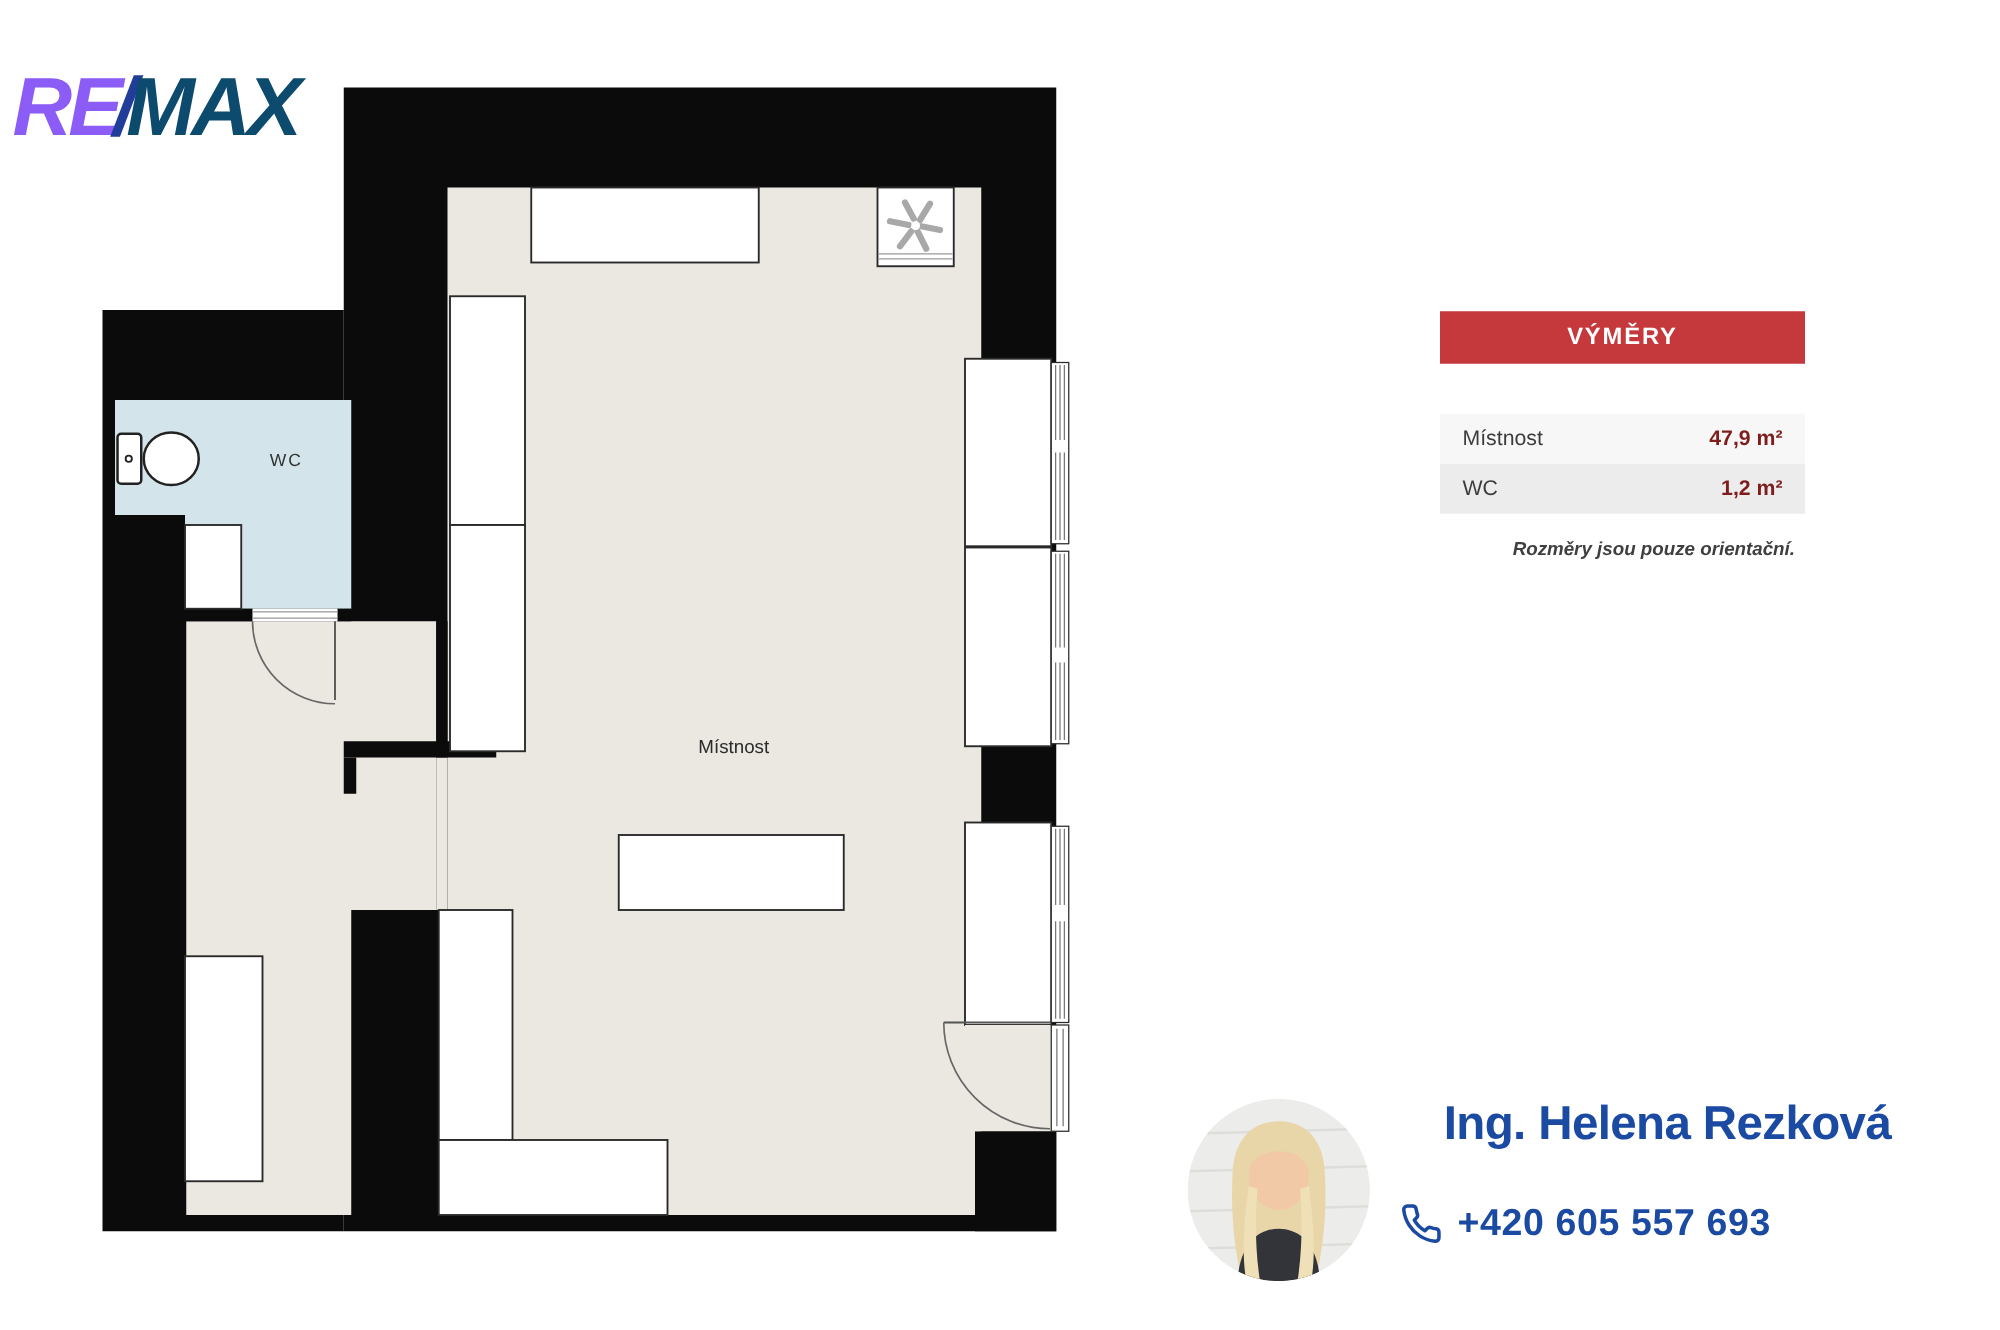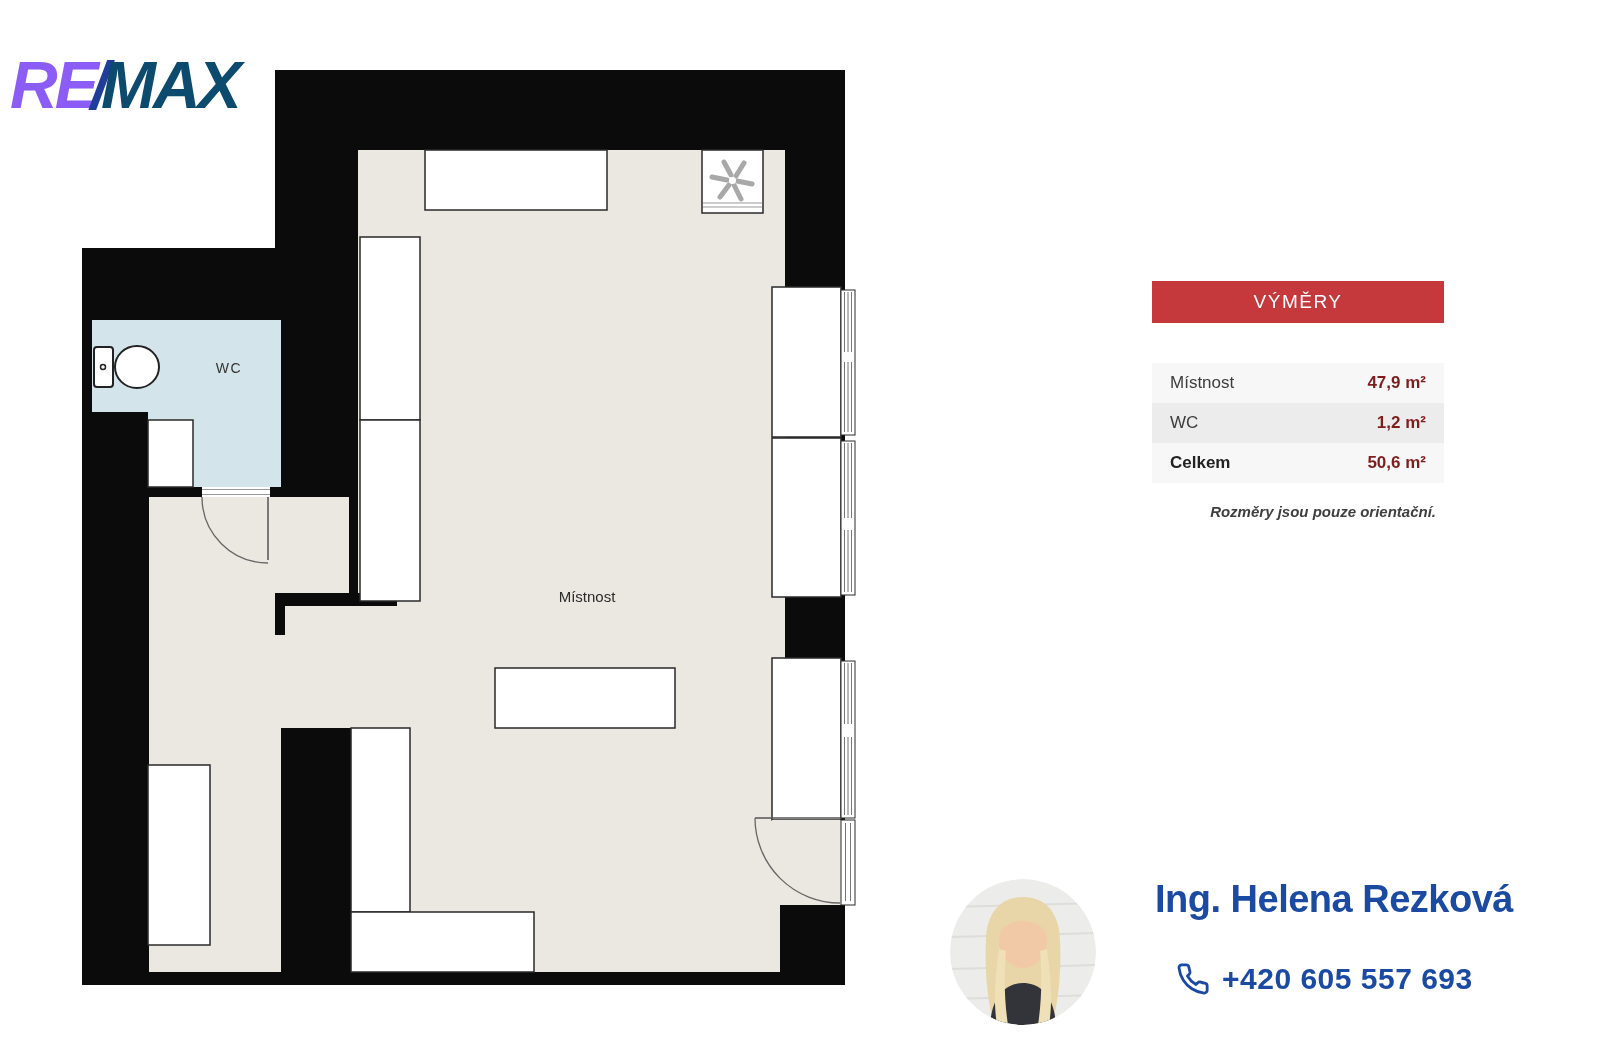--- a/index.html
+++ b/index.html
@@ -11,43 +11,43 @@
         font-size:66px;letter-spacing:-3px;line-height:1;white-space:nowrap;}
   .logo .re{color:#8b5cf6;}
   .logo .slash{color:#1F3D99;margin:0 -5px;}
   .logo .max{color:#0c4a6e;}
 
   
   #plan{position:absolute;left:70px;top:55px;width:790px;height:945px;}
 
   
   .panel{position:absolute;left:1152px;top:249px;width:292px;}
-  .panel-header{height:42px;background:#C5393C;color:#ffffff;font-weight:400;
+  .panel-header{height:42px;background:#C5393C;color:#ffffff;font-weight:700;
                 font-size:19px;letter-spacing:1.5px;display:flex;align-items:center;
-                justify-content:center;margin-top:32px;}
+                justify-content:center;}
   .area-table{margin-top:40px;}
   .area-row{height:40px;display:flex;align-items:center;justify-content:space-between;
             padding:0 18px;font-size:17px;}
   .area-row:nth-child(1){background:#F7F7F7;}
   .area-row:nth-child(2){background:#ECECEC;}
   .area-row:nth-child(3){background:#F7F7F7;}
   .area-label{color:#3c3c3c;}
   .area-value{font-weight:700;color:#7f1d1d;}
   .area-row.total .area-label{font-weight:700;color:#222;}
   .footnote{margin-top:20px;text-align:right;font-style:italic;font-size:15px;
             color:#3f3f3f;padding-right:8px;font-weight:bold;}
 
   
   .avatar{position:absolute;left:950px;top:879px;width:146px;height:146px;
           border-radius:50%;overflow:hidden;}
   .agent-name{position:absolute;left:1119px;top:878px;font-size:38px;font-weight:700;
               color:#1B4AA2;letter-spacing:-0.5px;white-space:nowrap;margin-left:36px;}
   .agent-title{position:absolute;left:1120px;top:928px;font-size:21px;color:#3563BE;
                white-space:nowrap;}
-  .agent-phone{position:absolute;left:1176px;top:962px;display:flex;align-items:center;
+  .agent-phone{position:absolute;left:1120px;top:962px;display:flex;align-items:center;
                gap:12px;color:#1B4AA2;}
   .agent-phone .number{font-size:30px;font-weight:700;letter-spacing:0.5px;white-space:nowrap;}
 </style>
 </head>
 <body>
 
 <div id="canvas">
 
   <div class="logo">
     <span class="re">RE</span><span class="slash">/</span><span class="max">MAX</span>
@@ -148,24 +148,20 @@
     <div class="panel-header">VÝMĚRY</div>
     <div class="area-table">
       <div class="area-row">
         <span class="area-label">Místnost</span>
         <span class="area-value">47,9 m²</span>
       </div>
       <div class="area-row">
         <span class="area-label">WC</span>
         <span class="area-value">1,2 m²</span>
       </div>
-      <div class="area-row total">
-        <span class="area-label">Celkem</span>
-        <span class="area-value">50,6 m²</span>
-      </div>
     </div>
     <div class="footnote">Rozměry jsou pouze orientační.</div>
   </div>
 
   <div class="avatar">
     <svg viewBox="0 0 146 146" width="146" height="146">
       <defs>
         <clipPath id="avclip">
             <circle cx="73" cy="73" r="73"></circle>
           </clipPath>

